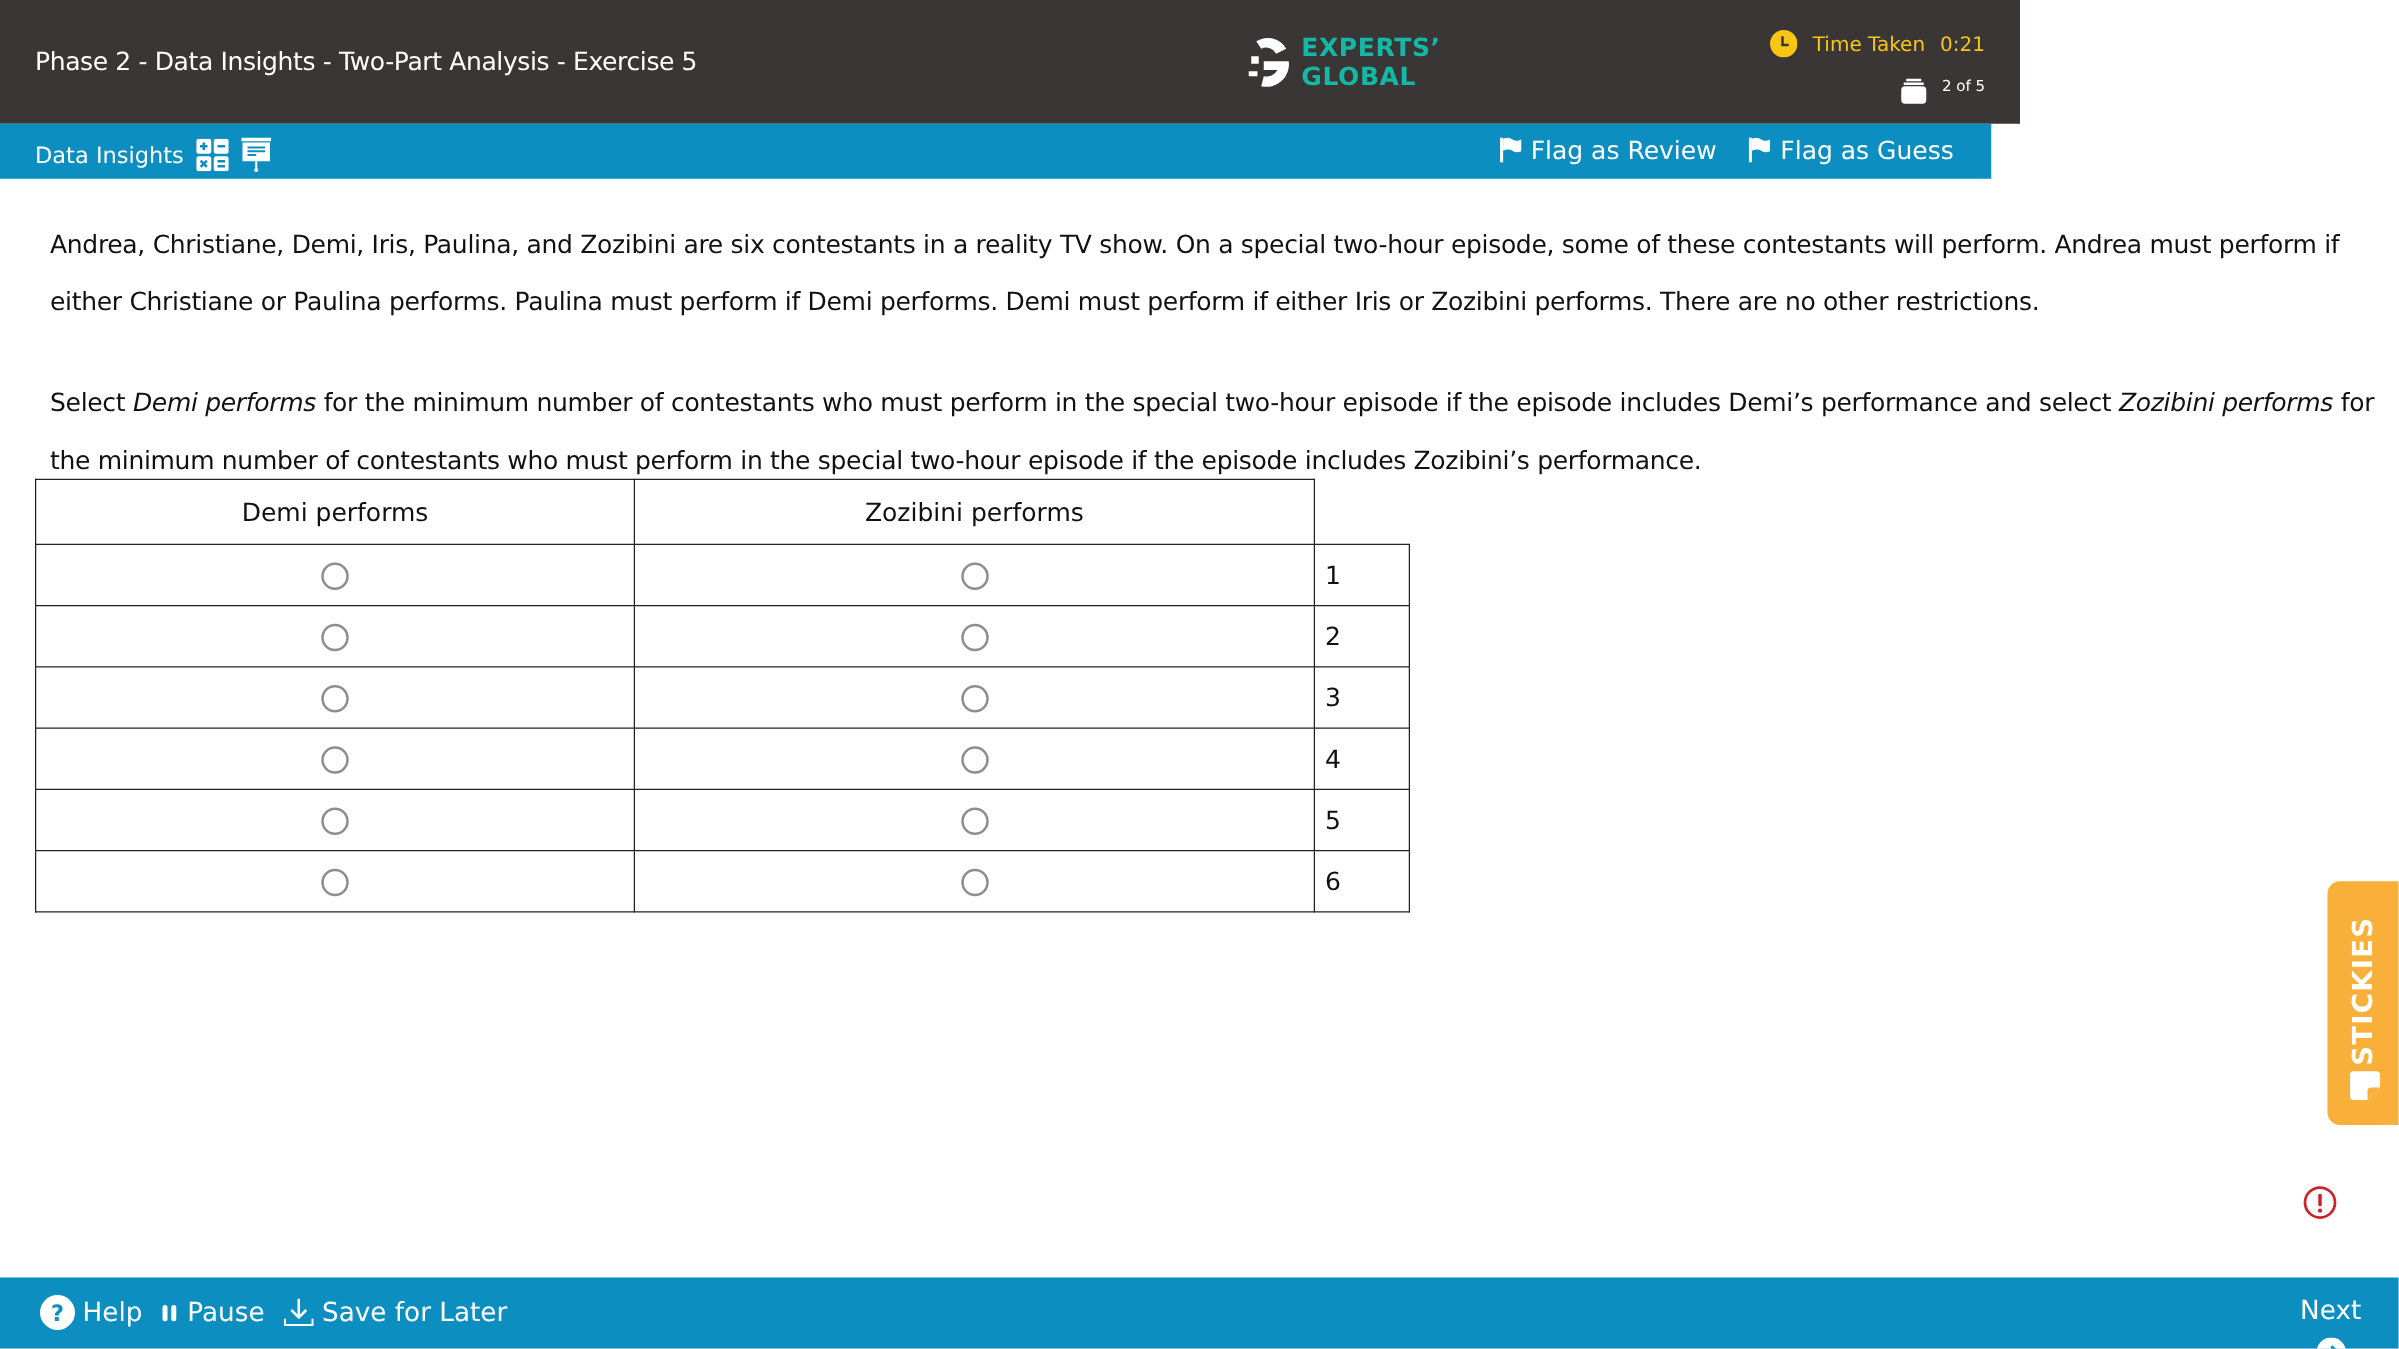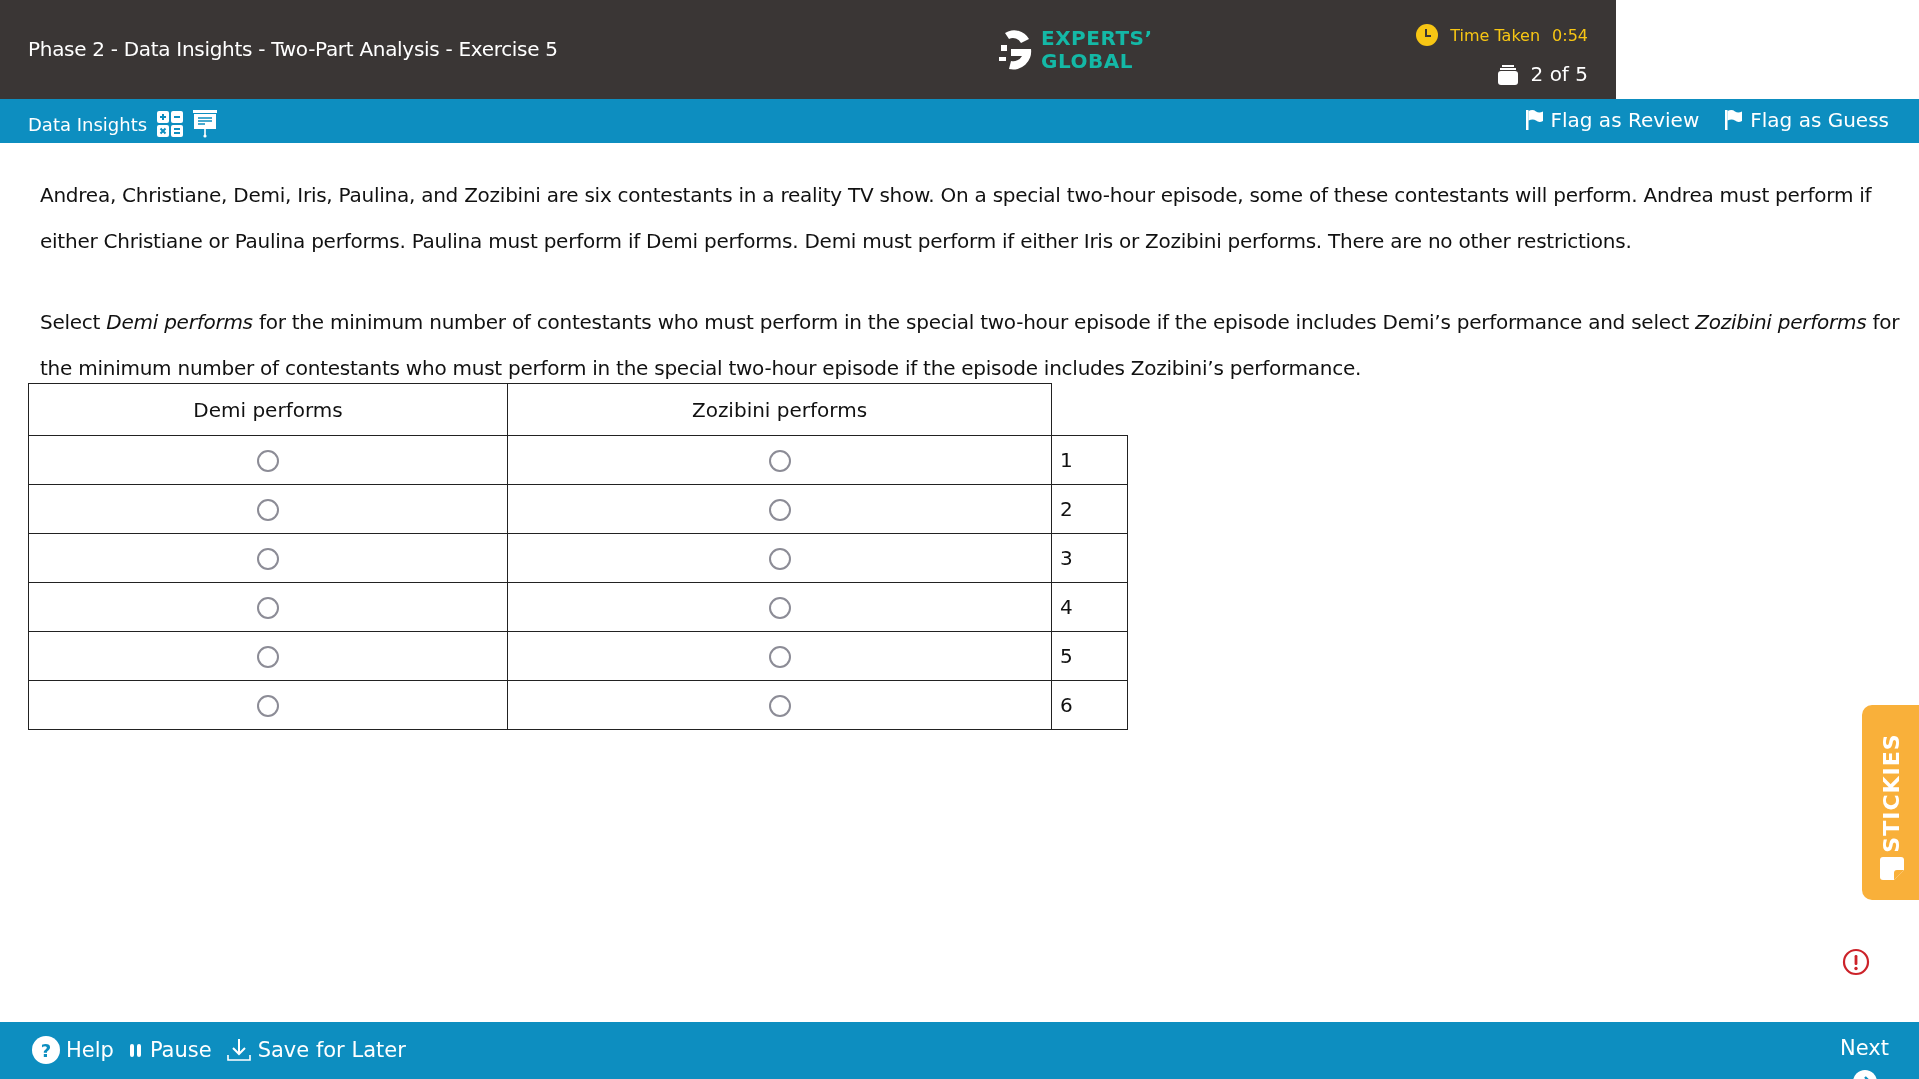--- a/index.html
+++ b/index.html
@@ -6,23 +6,23 @@
   html, body { width: 1919px; height: 1079px; overflow: hidden; background: #ffffff; }
   body { font-family: "DejaVu Sans", "Liberation Sans", sans-serif; color: #111; position: relative; }
 
   .topbar { position: absolute; left: 0; top: 0; width: 1616px; height: 99px; background: #3a3635; color: #fff; }
   .topbar .title { position: absolute; left: 28px; top: 37px; font-size: 20px; letter-spacing: -0.3px; }
   .logo { position: absolute; left: 995px; top: 27px; display: flex; align-items: center; gap: 8px; }
   .logo-mark { width: 38px; height: 46px; }
   .logo-text { font-family: "DejaVu Sans", sans-serif; font-weight: bold; font-size: 20px; line-height: 23px; color: #14b8a6; letter-spacing: 0.5px; }
   .timer { position: absolute; right: 28px; top: 24px; display: flex; align-items: center; gap: 12px; color: #f7c614; font-size: 16px; }
   .timer .clock { width: 22px; height: 22px; }
-  .counter { position: absolute; right: 28px; top: 62px; display: flex; align-items: flex-end; gap: 12px; color: #fff; font-size: 20px; }
-
-  .subbar { position: absolute; left: 0; top: 99px; width: 1919px; height: 44px; background: #0d8ec0; color: #fff; }
+  .counter { position: absolute; right: 28px; top: 62px; display: flex; align-items: flex-start; gap: 12px; color: #fff; font-size: 12px; }
+
+  .subbar { position: absolute; left: 0; top: 99px; width: 1593px; height: 44px; background: #0d8ec0; color: #fff; }
   .subbar .section { position: absolute; left: 28px; top: 11px; font-size: 18px; display: flex; align-items: center; gap: 10px; }
   .subbar .section svg { display: block; }
   .flags { position: absolute; right: 30px; top: 9px; display: flex; gap: 26px; font-size: 20px; margin-left: 36px; }
   .flag { display: flex; align-items: center; gap: 7px; cursor: pointer; }
 
   .content { position: absolute; left: 40px; top: 172px; width: 1862px; font-size: 20px; line-height: 46px; letter-spacing: -0.25px; }
   .content p { margin: 0 0 35px 0; }
 
   table.tpa { position: absolute; left: 28px; top: 383px; border-collapse: collapse; font-size: 20px; }
   table.tpa th, table.tpa td { border: 1.5px solid #222; }
@@ -59,21 +59,21 @@
       <div>EXPERTS’</div>
       <div>GLOBAL</div>
     </div>
   </div>
   <div class="timer">
     <svg class="clock" viewBox="0 0 22 22">
       <circle cx="11" cy="11" r="11" fill="#f7c614"></circle>
       <path d="M10 5 L10 12 L15 12" stroke="#3a3635" stroke-width="2" fill="none"></path>
     </svg>
     <span>Time Taken</span>
-    <span>0:54</span>
+    <span>0:21</span>
   </div>
   <div class="counter">
     <svg width="22" height="22" viewBox="0 0 22 22">
       <rect x="5" y="1" width="12" height="2" fill="#fff"></rect>
       <rect x="3" y="4" width="16" height="2" fill="#fff"></rect>
       <rect x="1" y="7" width="20" height="14" rx="3" fill="#fff"></rect>
     </svg>
     <span>2 of 5</span>
   </div>
 </div>

